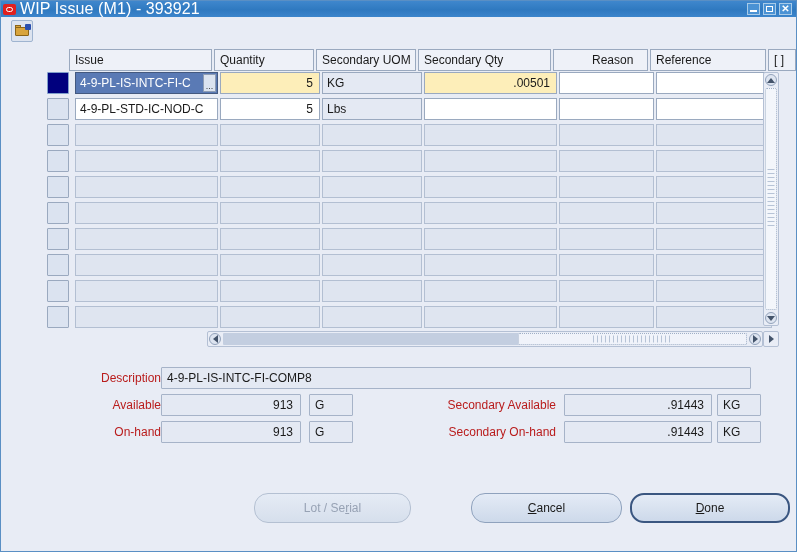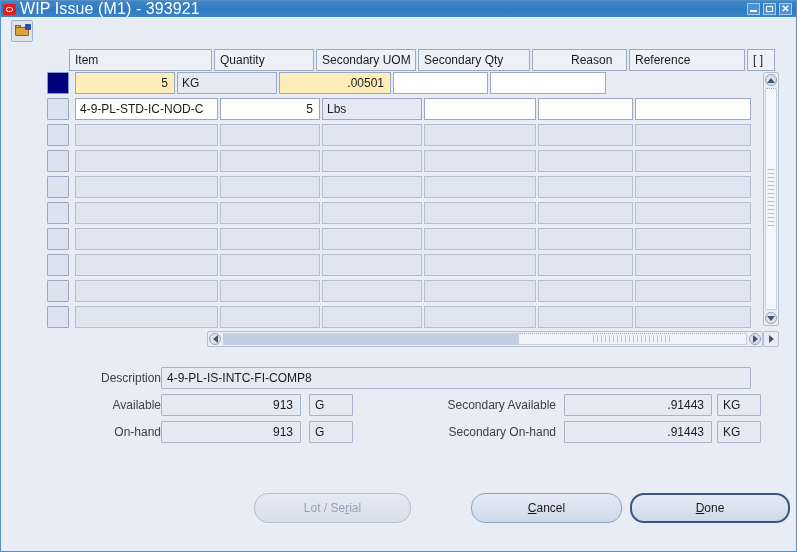--- a/index.html
+++ b/index.html
@@ -175,21 +175,21 @@
     font-size: 9px;
     color: #333;
     display: flex; align-items: flex-end; justify-content: center;
     line-height: 9px;
   }
 
   
   .w-item { width: 143px; }
   .w-qty  { width: 100px; }
   .w-suom { width: 100px; }
-  .w-sqty { width: 112px; }
+  .w-sqty { width: 133px; }
   .w-rsn  { width: 95px; padding-left: 38px; }
   .w-ref  { width: 116px; }
   .w-last { width: 28px; }
 
   
   .vscroll {
     position: absolute; right: 0; top: 23px;
     width: 16px; height: 254px;
     background: #e9edf6;
     border: 1px solid #b4c0d4;
@@ -270,21 +270,21 @@
   }
 
   
   .form {
     position: absolute; left: 0; top: 358px;
     width: 795px; height: 120px;
   }
   .flabel {
     position: absolute;
     font-size: 12px;
-    color: #404040;
+    color: #b91c1c;
     text-align: right;
     white-space: nowrap;
   }
   .finput {
     position: absolute;
     height: 22px;
     background: #e4e9f3;
     border: 1px solid #a6b3c8;
     border-radius: 1px;
     display: flex; align-items: center;
@@ -351,33 +351,37 @@
         <span class="tab2"></span>
           <span class="back"></span>
           <span class="blue"></span>
       </span>
     </div>
   </div>
 
   <div class="grid-area">
 
     <div class="grid-head">
-      <div class="hcell w-item">Item</div>
+      <div class="hcell w-item">Issue</div>
       <div class="hcell w-qty">Quantity</div>
       <div class="hcell w-suom">Secondary UOM</div>
       <div class="hcell w-sqty">Secondary Qty</div>
       <div class="hcell w-rsn">Reason</div>
       <div class="hcell w-ref">Reference</div>
       <div class="hcell w-last">[ ]</div>
     </div>
 
     <div class="rows">
 
       <div class="row">
         <div class="rowsel selected"></div>
+        <div class="cell sel-item w-item">
+          <span>4-9-PL-IS-INTC-FI-C</span>
+          <span class="lov">...</span>
+        </div>
         <div class="cell yellow num w-qty">5</div>
         <div class="cell light w-suom">KG</div>
         <div class="cell yellow num w-sqty">.00501</div>
         <div class="cell white w-rsn"></div>
         <div class="cell white w-ref"></div>
       </div>
 
       <div class="row">
         <div class="rowsel"></div>
         <div class="cell white w-item">4-9-PL-STD-IC-NOD-C</div>

